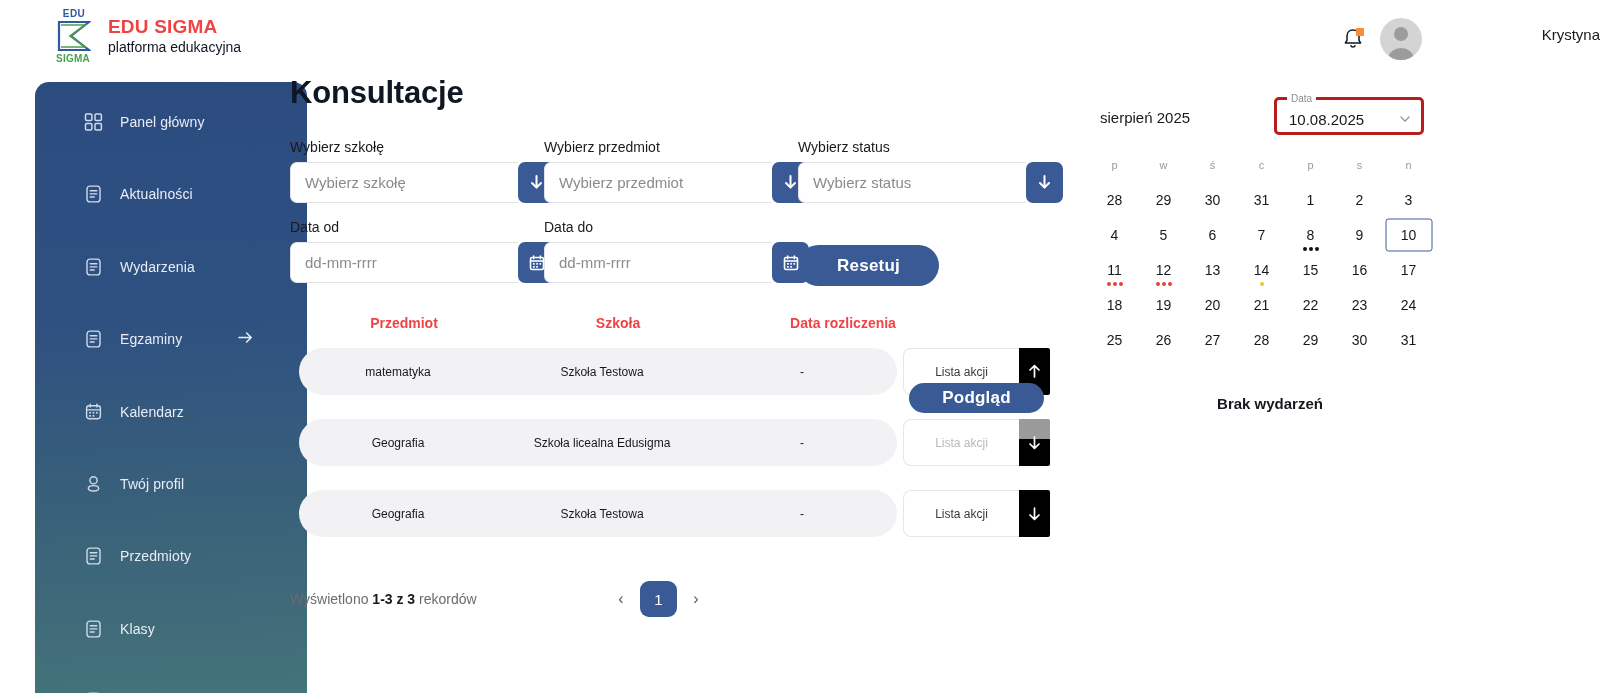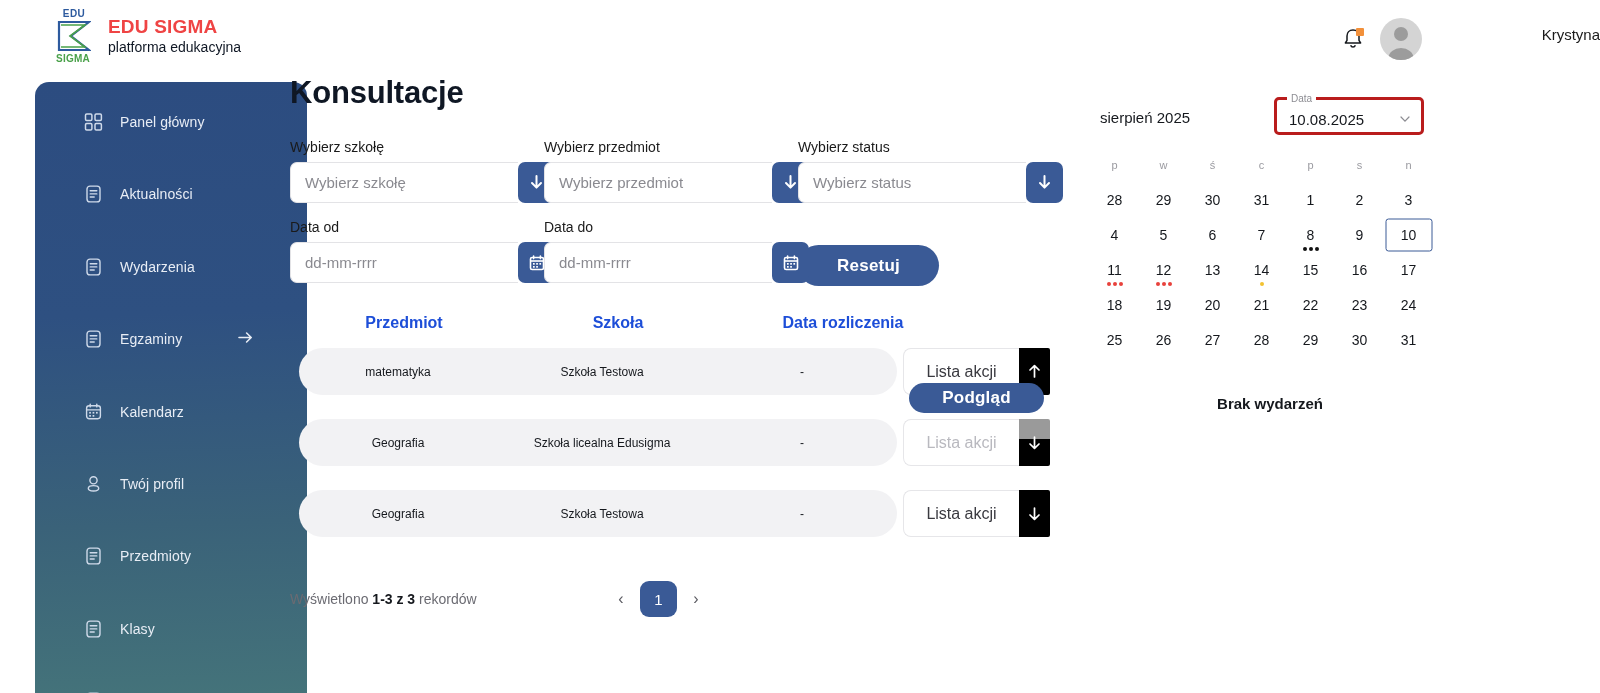--- a/index.html
+++ b/index.html
@@ -71,41 +71,41 @@
   }
   .reset-btn {
     width: 141px; height: 41px; background: #3a5a96; color: #fff; border: none;
     border-radius: 21px; font-size: 17px; font-weight: 700; cursor: pointer;
     font-family: "Liberation Sans", sans-serif; letter-spacing: .2px;
   }
 
   
   .table { position: relative; margin-top: 24px; width: 762px; }
   .thead { display: flex; height: 26px; align-items: center; padding-left: 10px; }
-  .th { font-size: 16px; font-weight: 700; color: #1d4ed8; text-align: center; }
+  .th { font-size: 14px; font-weight: 700; color: #ef4444; text-align: center; }
   .th.c1 { width: 208px; }
   .th.c2 { width: 220px; }
   .th.c3 { width: 230px; }
   .trow-wrap { position: relative; height: 71px; }
   .trow {
     position: absolute; left: 9px; top: 12px; width: 598px; height: 47px;
     background: #f2f2f4; border-radius: 24px; display: flex; align-items: center;
   }
   .td { font-size: 12px; color: #15181d; text-align: center; }
   .td.c1 { width: 198px; }
   .td.c2 { width: 210px; }
   .td.c3 { width: 190px; }
   .action-wrap {
     position: absolute; left: 613px; top: 12px; width: 147px; height: 47px;
     display: flex; cursor: pointer;
   }
   .action-label {
     flex: 1; border: 1px solid #e6e6e9; border-right: none; border-radius: 8px 0 0 8px;
     background: #fff; display: flex; align-items: center; justify-content: center;
-    font-size: 16px; color: #3a3a40;
+    font-size: 12px; color: #3a3a40;
   }
   .action-label.dim { color: #b9b9bf; }
   .action-caret {
     width: 31px; background: #000; display: flex; align-items: center; justify-content: center;
     color: #fff; border-radius: 0 2px 2px 0;
   }
   .action-caret.grey-top { background: linear-gradient(#9a9a9a 0%, #9a9a9a 42%, #000 42%, #000 100%); }
   .podglad-pop {
     position: absolute; left: 619px; top: -24px; width: 135px; height: 30px;
     background: #3a5a96; border-radius: 16px; color: #fff; font-size: 17px;

